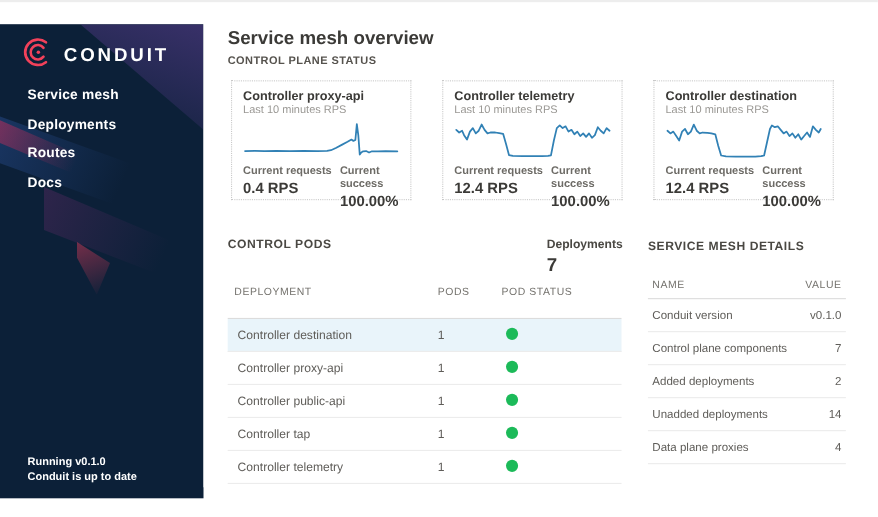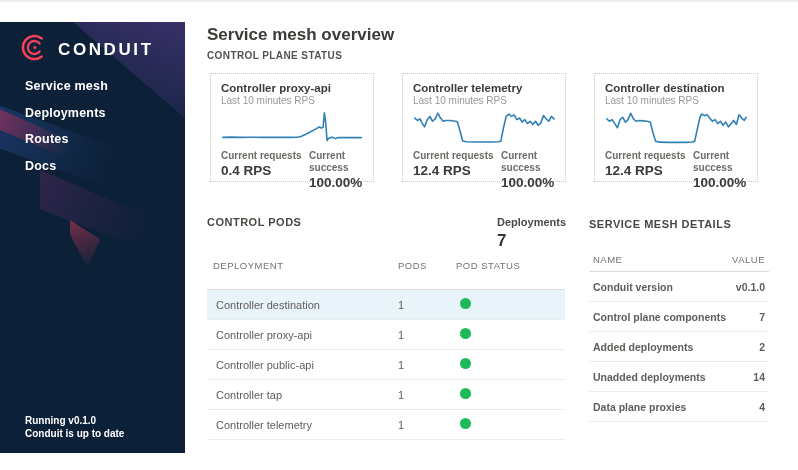--- a/index.html
+++ b/index.html
@@ -66,21 +66,21 @@
   .cp-row { display:flex; align-items:center; height:30px; border-bottom:1px solid #ececec;
             font-size:11px; color:#5f5d59; cursor:pointer; }
   .cp-row.hl { background:#e9f4fa; }
   .cell-dep { padding-left:9px; }
   .dot { display:inline-block; width:11px; height:11px; border-radius:50%; background:#1cba59; margin-left:4px; }
 
   .smd-section { position:absolute; left:404px; top:207px; width:180px; }
   .smd-head { display:flex; justify-content:space-between; margin-top:24px;
               padding:0 4px 6px 4px; border-bottom:1px solid #dcdcdc; }
   .smd-row { display:flex; justify-content:space-between; align-items:center; height:30px;
-             border-bottom:1px solid #ececec; font-size:10.5px; color:#5f5d59; padding:0 4px;font-weight:bold; }
+             border-bottom:1px solid #ececec; font-size:10.5px; color:#5f5d59; padding:0 4px; }
 </style>
 </head>
 <body>
 
 <div class="top-hairline"></div>
 
 <div class="sidebar">
   <div class="art a1"></div>
   <div class="art a2"></div>
   <div class="art a3"></div>

